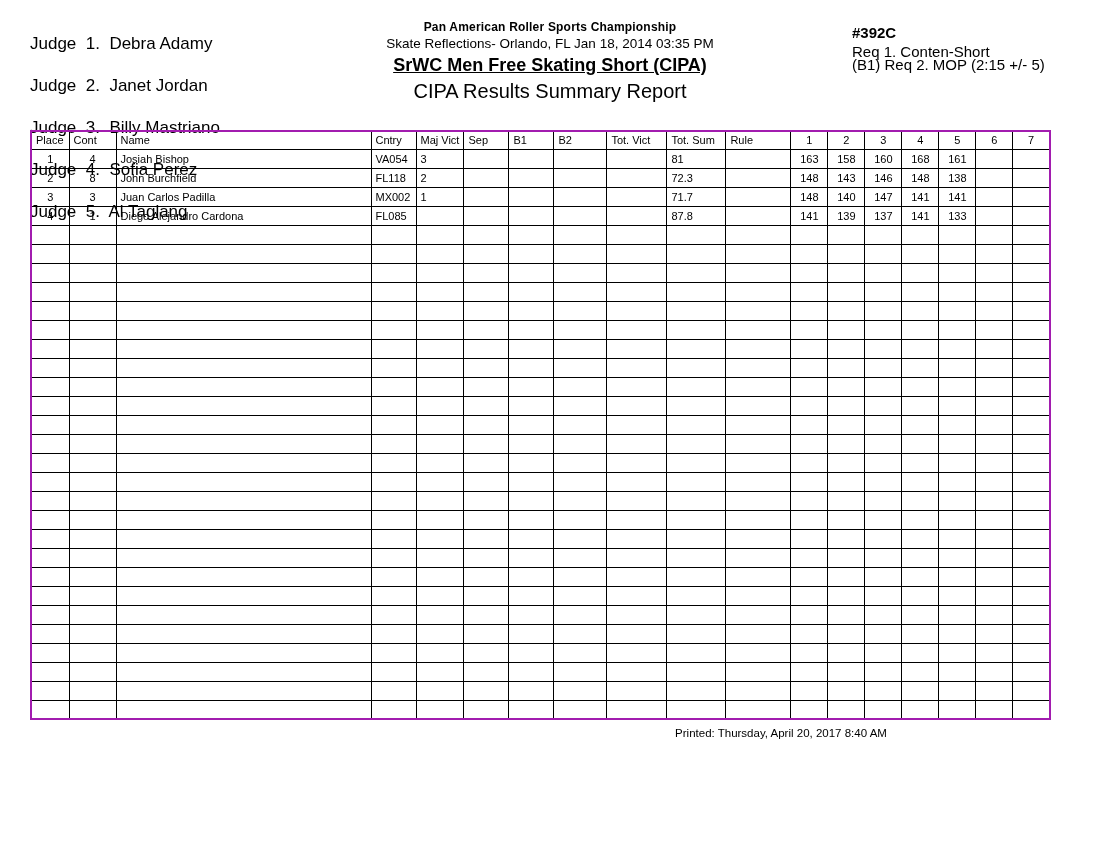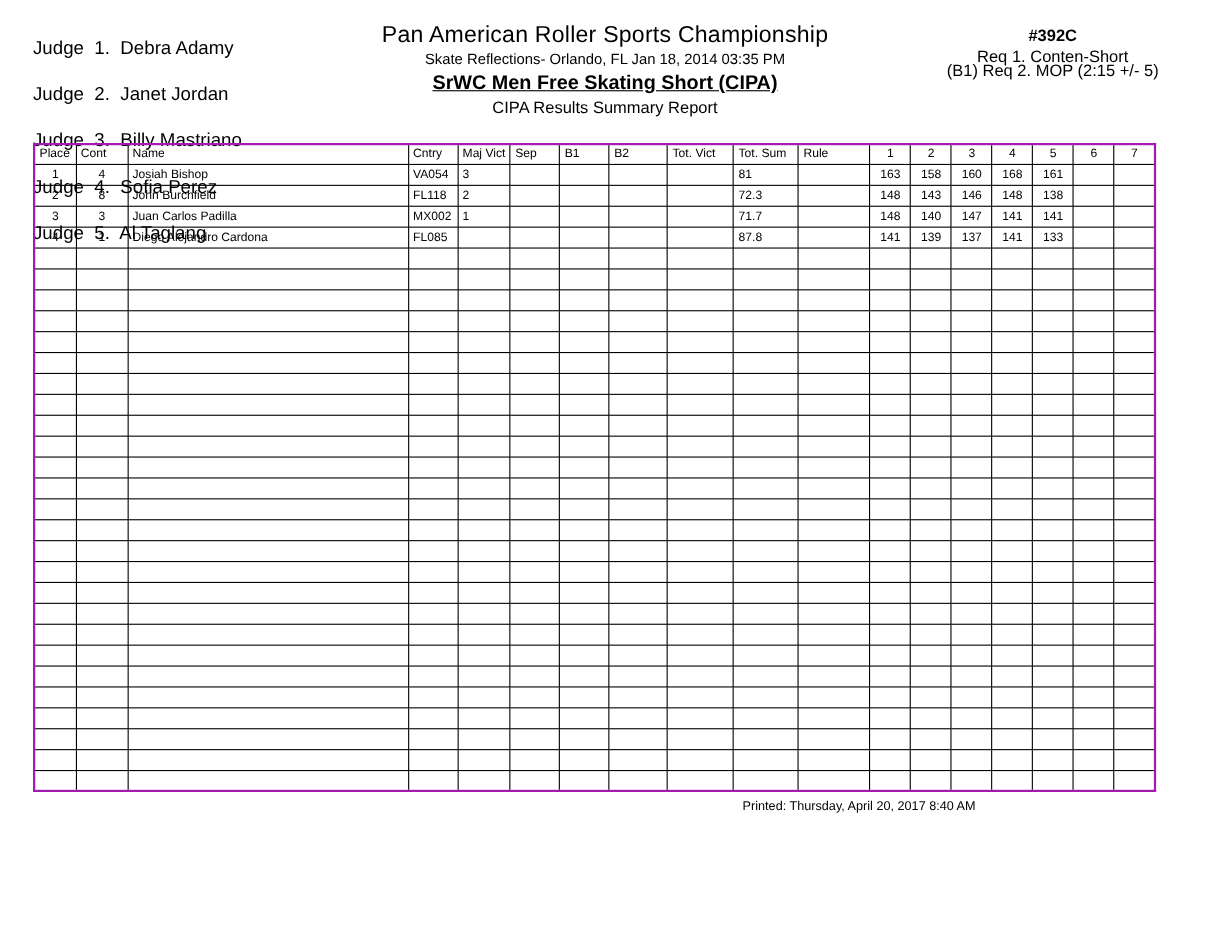--- a/index.html
+++ b/index.html
@@ -27,46 +27,46 @@
 
   
   .center-header {
     position: absolute;
     left: 250px;
     top: 20px;
     width: 600px;
     text-align: center;
   }
   .center-header .title {
-    font-size: 21px;
-    font-weight: normal;
+    font-size: 12px;
+    font-weight: bold;
     letter-spacing: 0.2px;
   }
   .center-header .subtitle {
     font-size: 13.5px;
     margin-top: 2px;
   }
   .center-header .event {
     font-size: 18px;
     font-weight: bold;
     margin-top: 4px;
     text-decoration: underline;
   }
   .center-header .report {
-    font-size: 15px;
+    font-size: 20px;
     margin-top: 4px;
   }
 
   
   .right-header {
     position: absolute;
     right: 38px;
     top: 24px;
     width: 210px;
-    text-align: center;
+    text-align: left;
   }
   .right-header .code {
     font-size: 15px;
     font-weight: bold;
     margin-bottom: 4px;
   }
   .right-header .req {
     font-size: 15px;
     line-height: 13px;
   }

